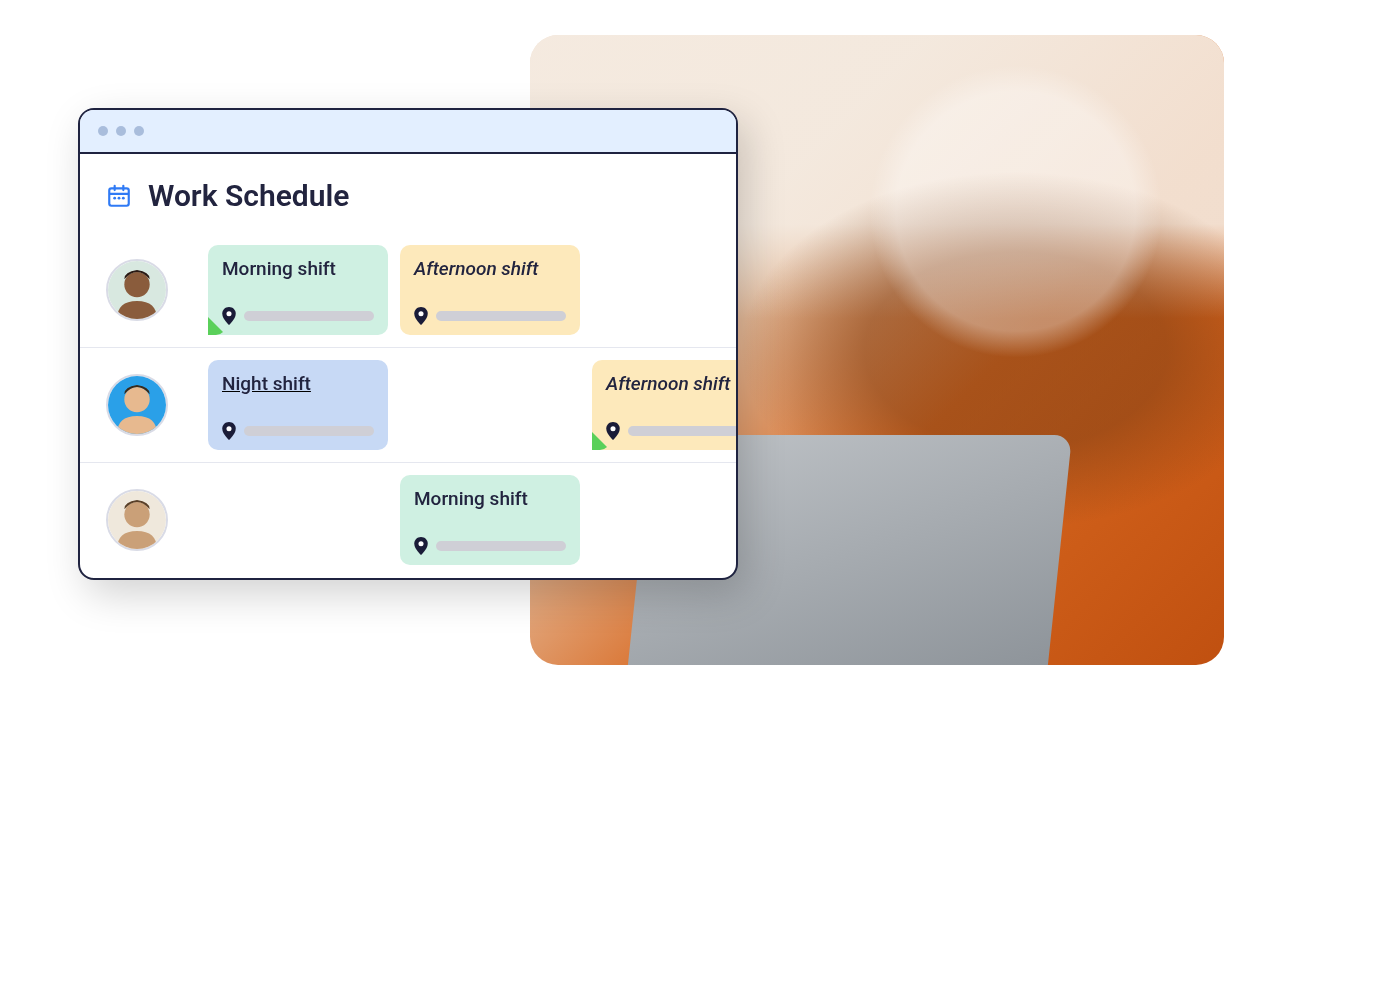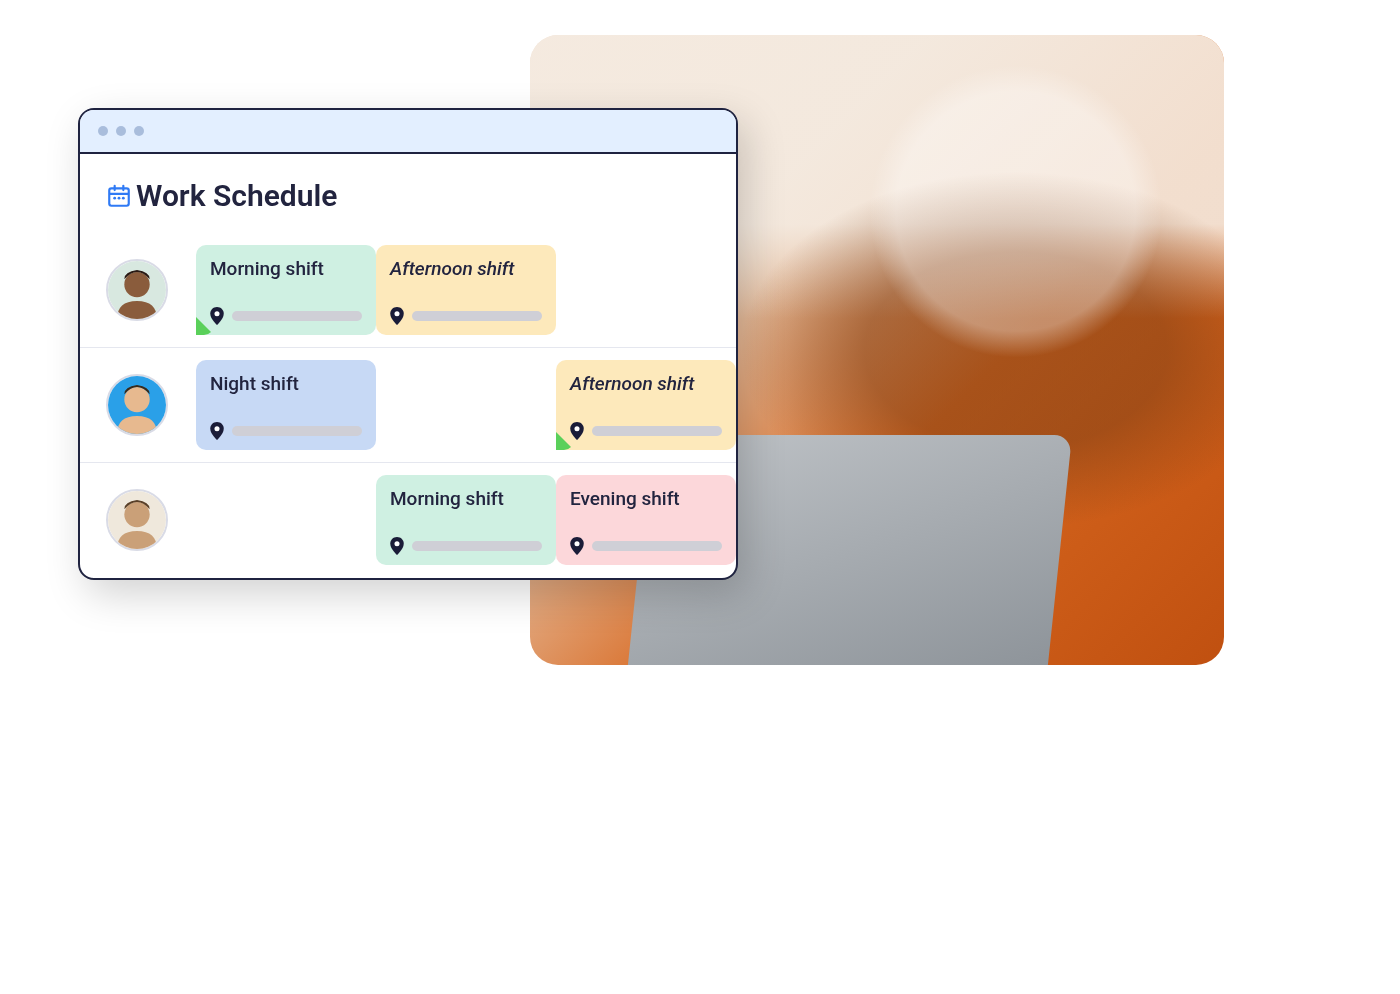--- a/index.html
+++ b/index.html
@@ -70,37 +70,37 @@
   .dot {
     width: 10px; height: 10px; border-radius: 50%;
     background: #a9bddc;
   }
   .content {
     padding: 24px 0 0 0;
   }
   .header {
     display: flex;
     align-items: center;
-    gap: 4px;
+    gap: 16px;
     padding: 0 39px 20px 26px;
   }
   .cal-icon {
     width: 26px; height: 26px;
     color: #2f7af5;
   }
   .title {
     font-size: 30px;
     font-weight: 600;
     color: #22243f;
   }
   .rows { }
   .row {
     display: grid;
     grid-template-columns: 90px 180px 180px 180px;
-    gap: 0;
+    gap: 12px;
     align-items: center;
     padding: 12px 26px;
     border-top: 1px solid #e5e7ef;
   }
   .row:first-child { border-top: none; }
   .avatar {
     width: 62px; height: 62px; border-radius: 50%;
     border: 2px solid #d9dbe6;
     overflow: hidden;
     display: flex; align-items: center; justify-content: center;
@@ -144,21 +144,21 @@
     border-style: solid;
     border-width: 0 0 18px 18px;
     border-color: transparent transparent #5ad05a transparent;
     transform: scaleX(-1);
     border-bottom-left-radius: 10px;
   }
   .empty { height: 90px; }
 
   .c-teal   { background: #cff0e2; }
   .c-yellow { background: #fde9bb; font-style: italic; }
-  .c-blue   { background: #c7d9f5; }
+  .c-blue   { background: #c7d9f5; text-decoration: underline; }
   .c-pink   { background: #fcd7da; }
 </style>
 </head>
 <body>
 
 <div class="stage">
 
   <div class="hero">
     <div class="hero-inner"></div>
     <div class="hero-laptop"></div>
@@ -261,28 +261,18 @@
             <div class="shift c-teal">
               <div class="shift-label">Morning shift</div>
               <div class="loc-row">
                 <svg class="pin" viewBox="0 0 24 32">
     <path d="M12 0 C5 0 0 5 0 12 C0 21 12 32 12 32 C12 32 24 21 24 12 C24 5 19 0 12 0 Z" fill="currentColor"></path>
     <circle cx="12" cy="12" r="4.5" fill="#fff"></circle>
   </svg>
                 <div class="bar"></div>
               </div>
             </div>
-            <div class="shift c-pink">
-              <div class="shift-label">Evening shift</div>
-              <div class="loc-row">
-                <svg class="pin" viewBox="0 0 24 32">
-    <path d="M12 0 C5 0 0 5 0 12 C0 21 12 32 12 32 C12 32 24 21 24 12 C24 5 19 0 12 0 Z" fill="currentColor"></path>
-    <circle cx="12" cy="12" r="4.5" fill="#fff"></circle>
-  </svg>
-                <div class="bar"></div>
-              </div>
-            </div>
           </div>
         </div>
     </div>
   </div>
 
 </div>
 
 </body></html>

